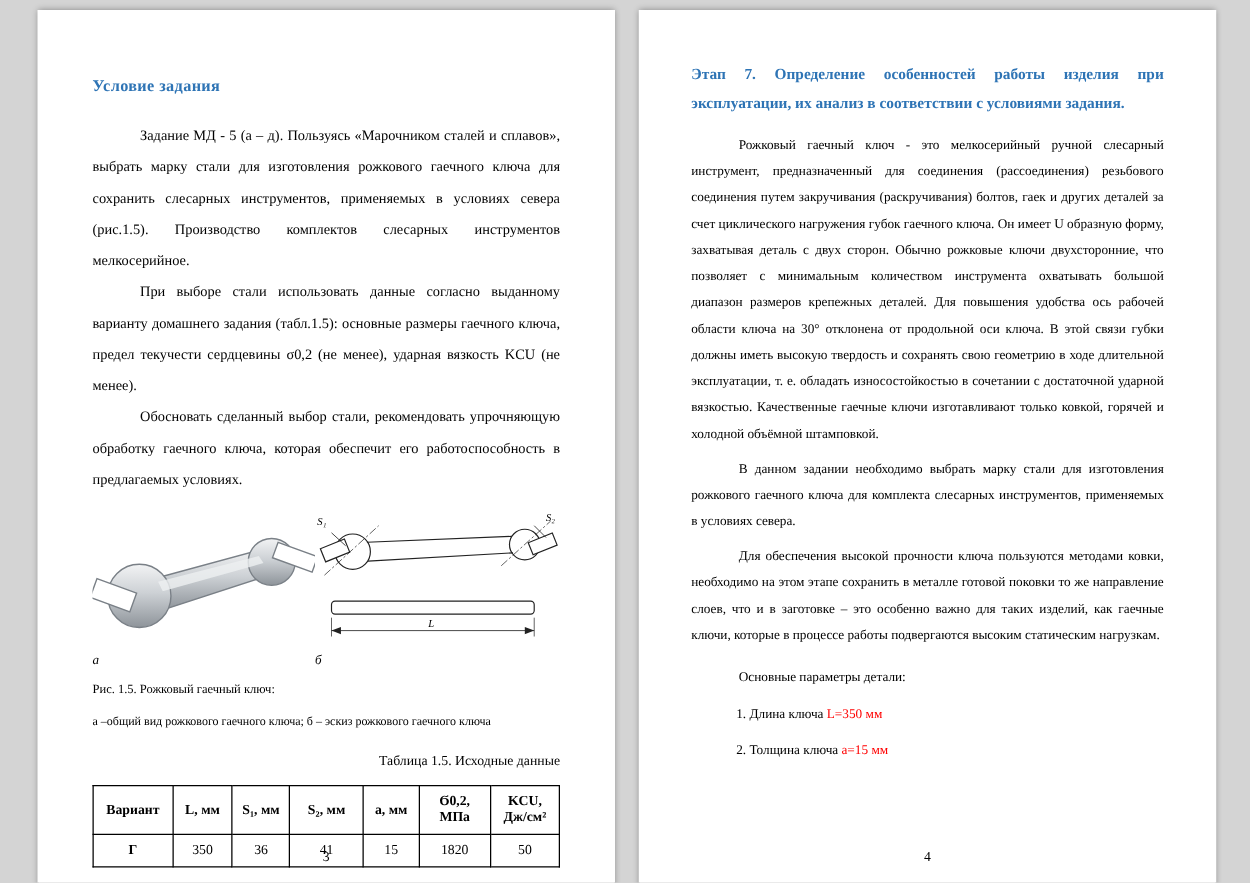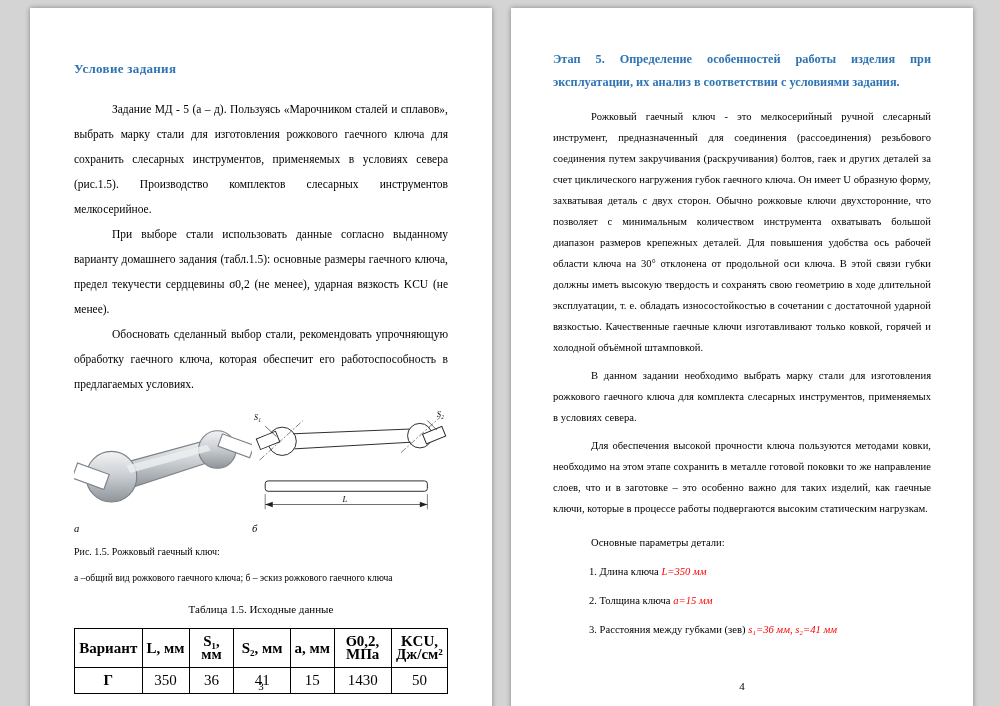--- a/index.html
+++ b/index.html
@@ -21,30 +21,30 @@
   .page-right{padding:40px 42px 0 42px;font-size:10.6px;line-height:21px;}
 
   .h-blue{color:#2E74B5;font-weight:bold;}
   .page-left .doc-heading{font-size:13px;margin:4px 0 16px 0;letter-spacing:.3px;}
   .page-right .doc-heading{
     font-size:12.3px;line-height:23px;text-align:justify;margin:0 0 12px 0;
   }
   p.body-par{margin:0;text-align:justify;text-indent:38px;}
   .page-right p.body-par{margin-bottom:7px;}
   .bold{font-weight:normal;}
-  .red{color:#FF0000;font-style:italic;}
+  .red{color:#FF0000;}
 
   .fig-row{display:flex;justify-content:space-between;align-items:flex-end;margin:10px 0 0 0;}
   .fig-cell{display:flex;flex-direction:column;align-items:flex-start;}
   .fig-label{font-style:italic;font-size:10.5px;line-height:16px;margin-top:2px;}
   .caption{font-size:10px;line-height:17px;margin-top:6px;text-indent:0;}
   .caption-line2{font-size:9.6px;line-height:15px;}
 
-  .table-title{text-align:center;font-size:11px;margin:12px 0 6px 0;}
-  table.data{width:100%;border-collapse:collapse;font-size:15px;line-height:13px;}
+  .table-title{text-align:right;font-size:11px;margin:12px 0 6px 0;}
+  table.data{width:100%;border-collapse:collapse;font-size:11px;line-height:13px;}
   table.data th,table.data td{
     border:1px solid #000;text-align:center;vertical-align:middle;padding:6px 3px;
   }
   table.data th{font-weight:bold;}
   td.variant{font-weight:bold;}
 
   .params-title{margin:13px 0 8px 0;text-indent:38px;}
   .param-item{margin:0 0 7px 36px;line-height:22px;}
 
   .page-num{
@@ -134,43 +134,42 @@
         <th style="width:46px">а, мм</th>
         <th style="width:60px">Ϭ0,2, МПа</th>
         <th style="width:56px">KCU, Дж/см²</th>
       </tr>
       <tr>
         <td class="variant">Г</td>
         <td>350</td>
         <td>36</td>
         <td>41</td>
         <td>15</td>
-        <td>1430</td>
+        <td>1820</td>
         <td>50</td>
       </tr>
     </tbody>
       </table>
 
     <div class="page-num">3</div>
   </div>
 
   <div class="page page-right">
 
-    <div class="doc-heading h-blue">Этап 5. Определение особенностей работы изделия при эксплуатации, их анализ в соответствии с условиями задания.</div>
+    <div class="doc-heading h-blue">Этап 7. Определение особенностей работы изделия при эксплуатации, их анализ в соответствии с условиями задания.</div>
 
     <p class="body-par">Рожковый гаечный ключ - это мелкосерийный ручной слесарный инструмент, предназначенный для соединения (рассоединения) резьбового соединения путем закручивания (раскручивания) болтов, гаек и других деталей за счет циклического нагружения губок гаечного ключа. Он имеет U образную форму, захватывая деталь с двух сторон. Обычно рожковые ключи двухсторонние, что позволяет с минимальным количеством инструмента охватывать большой диапазон размеров крепежных деталей. Для повышения удобства ось рабочей области ключа на 30° отклонена от продольной оси ключа. В этой связи губки должны иметь высокую твердость и сохранять свою геометрию в ходе длительной эксплуатации, т. е. обладать износостойкостью в сочетании с достаточной ударной вязкостью. Качественные гаечные ключи изготавливают только ковкой, горячей и холодной объёмной штамповкой.</p>
 
     <p class="body-par">В данном задании необходимо выбрать марку стали для изготовления рожкового гаечного ключа для комплекта слесарных инструментов, применяемых в условиях севера.</p>
 
     <p class="body-par">Для обеспечения высокой прочности ключа пользуются методами ковки, необходимо на этом этапе сохранить в металле готовой поковки то же направление слоев, что и в заготовке – это особенно важно для таких изделий, как гаечные ключи, которые в процессе работы подвергаются высоким статическим нагрузкам.</p>
 
     <p class="params-title">Основные параметры детали:</p>
 
     <div class="param-item"><span>1. Длина ключа </span><span class="red">L=350 мм</span></div>
 
     <div class="param-item"><span>2. Толщина ключа </span><span class="red">а=15 мм</span></div>
 
-    <div class="param-item"><span>3. Расстояния между губками (зев) </span><span class="red">s₁=36 мм, s₂=41 мм</span></div>
 
     <div class="page-num">4</div>
   </div>
 
 </div>
 
 </body></html>

